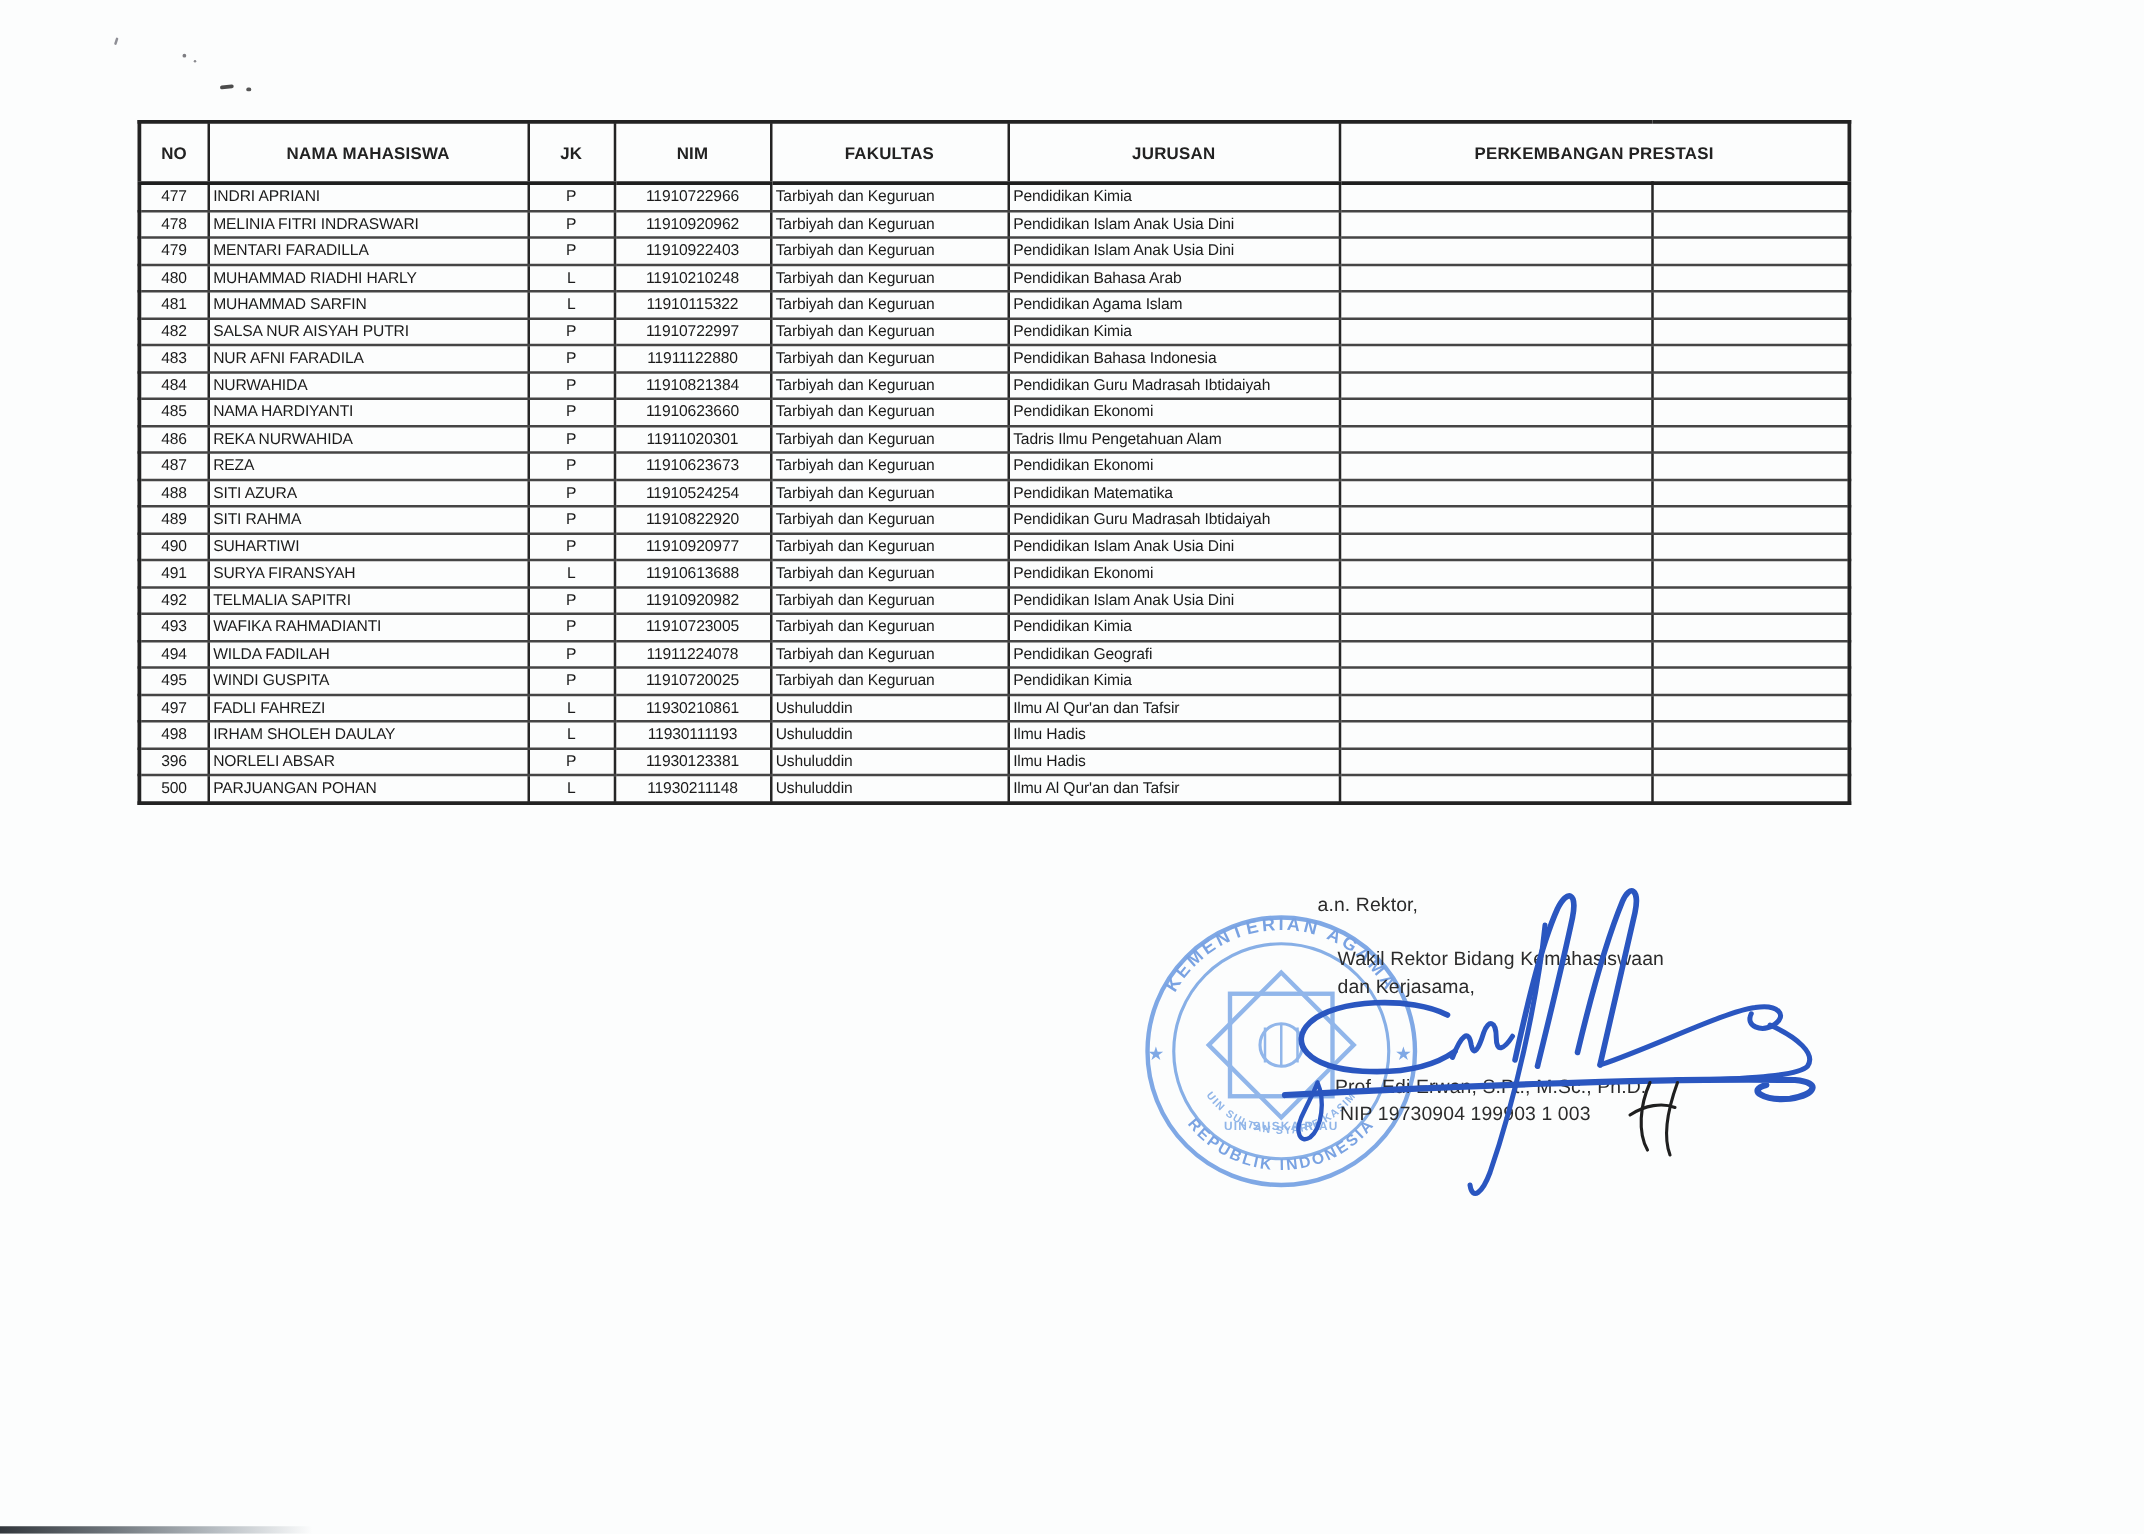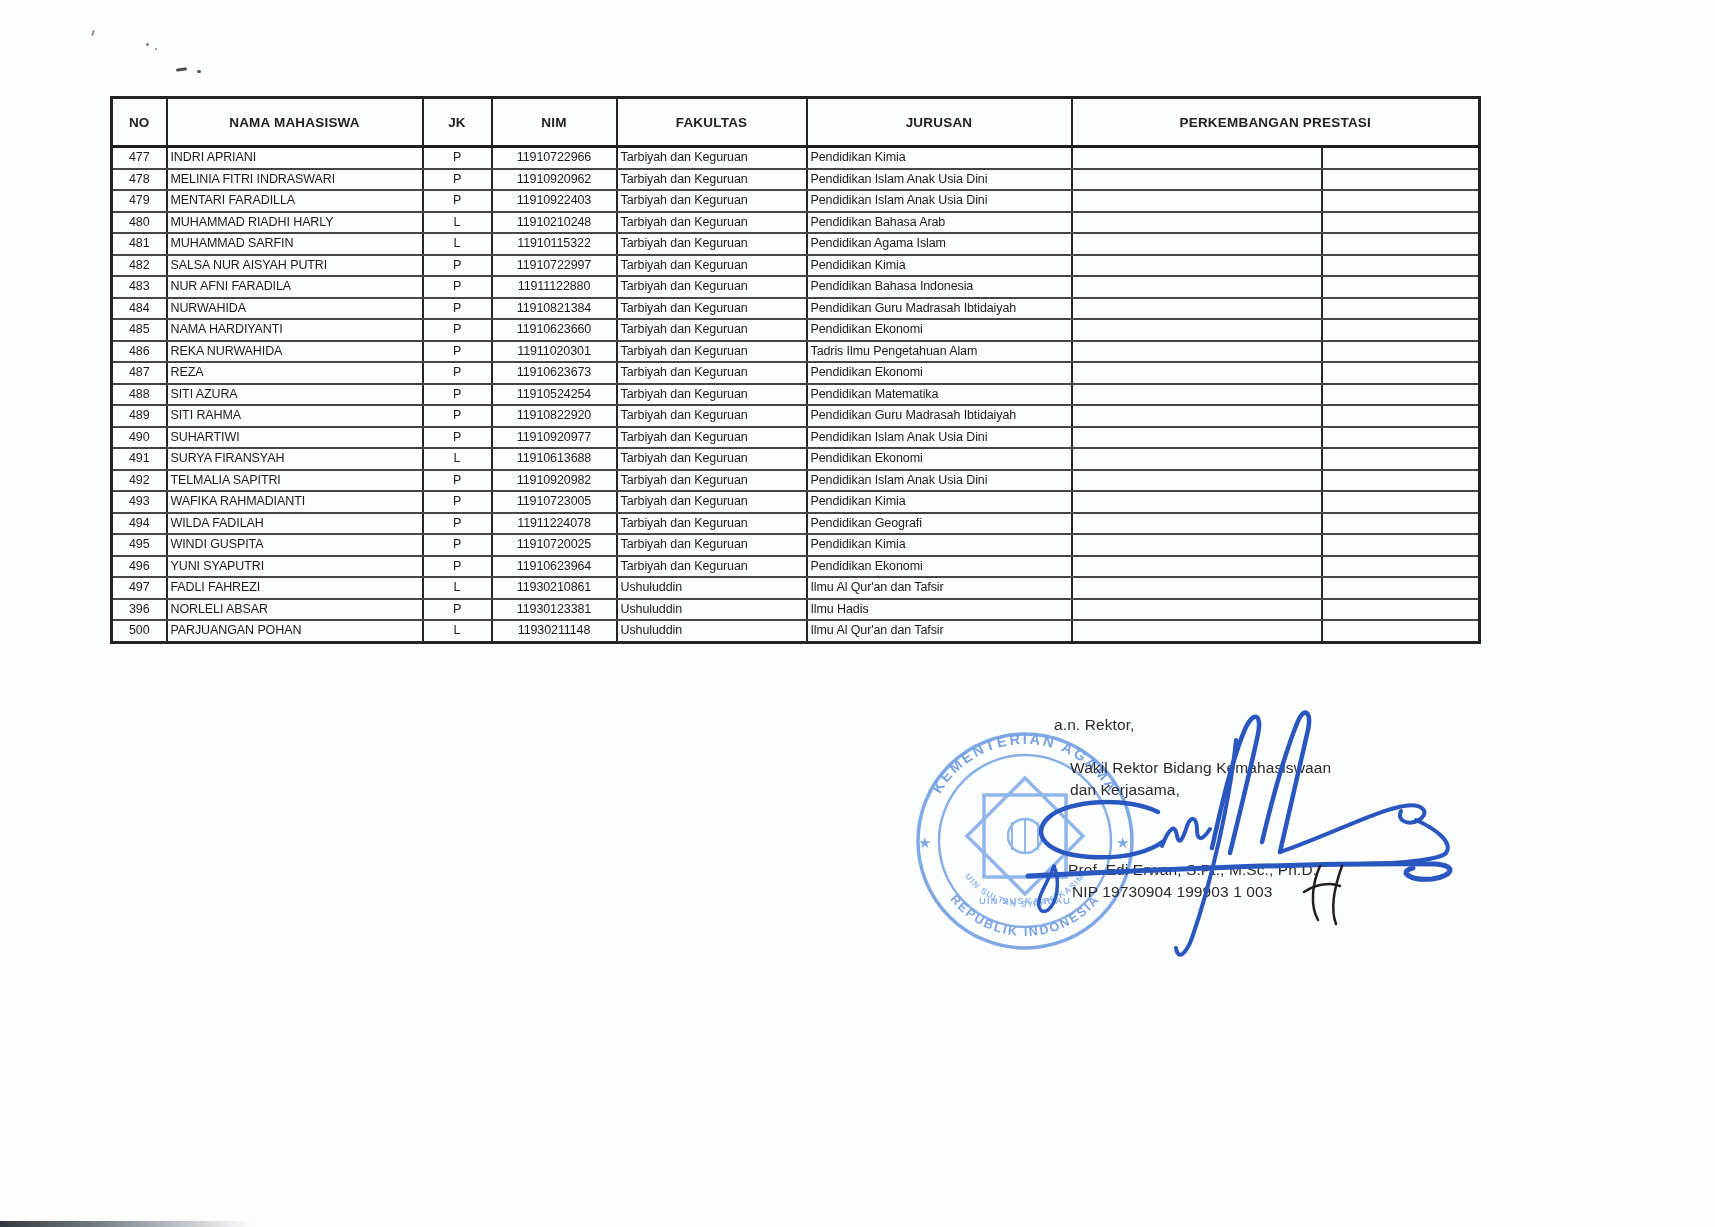--- a/index.html
+++ b/index.html
@@ -278,36 +278,36 @@
           <td class="col-no">495</td>
           <td class="col-nama">WINDI GUSPITA</td>
           <td class="col-jk">P</td>
           <td class="col-nim">11910720025</td>
           <td class="col-fakultas">Tarbiyah dan Keguruan</td>
           <td class="col-jurusan">Pendidikan Kimia</td>
           <td class="col-prestasi1"></td>
           <td class="col-prestasi2"></td>
         </tr>
         <tr>
-          <td class="col-no">496</td>
-          <td class="col-nama">YUNI SYAPUTRI</td>
-          <td class="col-jk">P</td>
-          <td class="col-nim">11910623964</td>
-          <td class="col-fakultas">Tarbiyah dan Keguruan</td>
-          <td class="col-jurusan">Pendidikan Ekonomi</td>
-          <td class="col-prestasi1"></td>
-          <td class="col-prestasi2"></td>
-        </tr>
-        <tr>
           <td class="col-no">497</td>
           <td class="col-nama">FADLI FAHREZI</td>
           <td class="col-jk">L</td>
           <td class="col-nim">11930210861</td>
           <td class="col-fakultas">Ushuluddin</td>
           <td class="col-jurusan">Ilmu Al Qur'an dan Tafsir</td>
+          <td class="col-prestasi1"></td>
+          <td class="col-prestasi2"></td>
+        </tr>
+        <tr>
+          <td class="col-no">498</td>
+          <td class="col-nama">IRHAM SHOLEH DAULAY</td>
+          <td class="col-jk">L</td>
+          <td class="col-nim">11930111193</td>
+          <td class="col-fakultas">Ushuluddin</td>
+          <td class="col-jurusan">Ilmu Hadis</td>
           <td class="col-prestasi1"></td>
           <td class="col-prestasi2"></td>
         </tr>
         <tr>
           <td class="col-no">396</td>
           <td class="col-nama">NORLELI ABSAR</td>
           <td class="col-jk">P</td>
           <td class="col-nim">11930123381</td>
           <td class="col-fakultas">Ushuluddin</td>
           <td class="col-jurusan">Ilmu Hadis</td>

